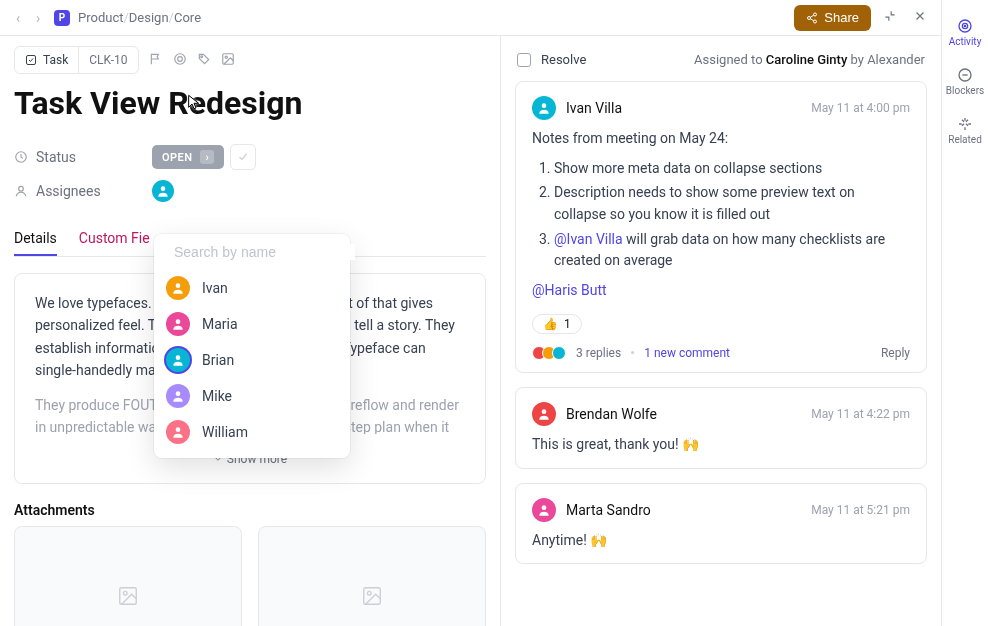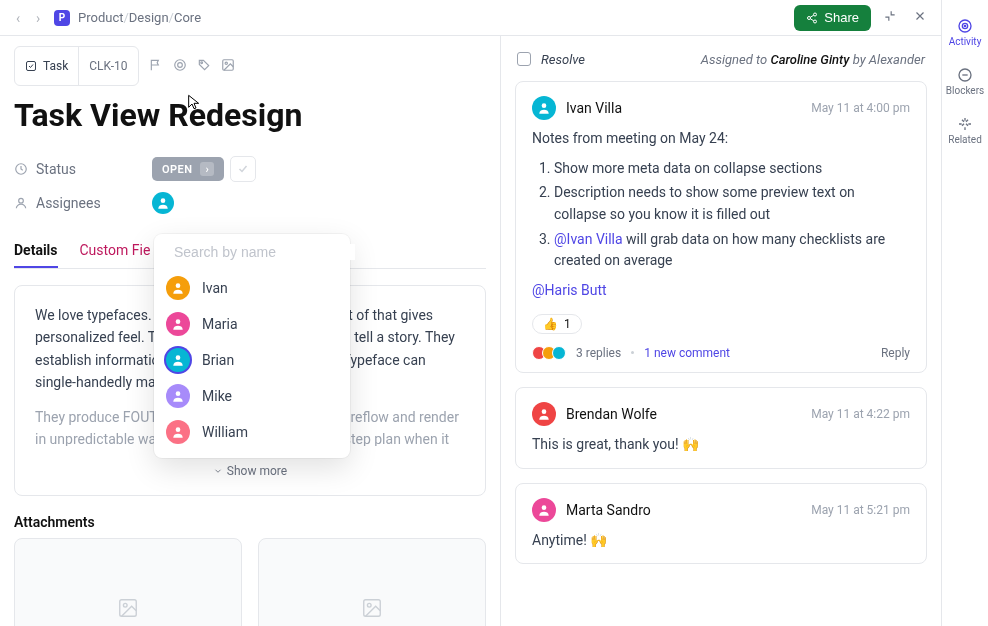--- a/index.html
+++ b/index.html
@@ -18,59 +18,59 @@
   .side-rail .rail-item.active { color:#4f46e5; }
   .side-rail .rail-item svg { width:16px; height:16px; }
   
   .topbar { height:36px; display:flex; align-items:center; padding:0 10px; border-bottom:1px solid var(--border); gap:8px; }
   .nav-arrows { display:flex; gap:4px; color:#b0b4bb; }
   .nav-arrows .arr { width:16px; cursor:pointer; text-align:center; }
   .logo-sq { width:16px; height:16px; background:#4f46e5; border-radius:4px; display:flex; align-items:center; justify-content:center; color:#fff; font-size:10px; font-weight:700;}
   .breadcrumb { display:flex; align-items:center; gap:0; color:var(--muted); font-size:13px;}
   .breadcrumb .sep { color:#cbd0d6; }
   .breadcrumb .bc-link { cursor:pointer; }
-  .share-btn { margin-left:auto; background:#15803d; color:#fff; border:none; height:26px; padding:0 12px; border-radius:6px; display:flex; align-items:center; gap:6px; font-size:13px; cursor:pointer;}
+  .share-btn { margin-left:auto; background:#a16207; color:#fff; border:none; height:26px; padding:0 12px; border-radius:6px; display:flex; align-items:center; gap:6px; font-size:13px; cursor:pointer;}
   .top-icn { color:#6b7280; cursor:pointer; padding:4px;}
   
   .split { flex:1; display:flex; overflow:hidden;}
   .left-pane { width:500px; padding:10px 14px; overflow:hidden; position:relative;}
   .right-pane { flex:1; border-left:1px solid var(--border); padding:12px 14px; overflow:auto;}
   
   .task-toolbar { display:flex; align-items:center; gap:10px; margin-bottom:8px;}
-  .task-chip { display:flex; align-items:center; border:1px solid var(--border); border-radius:6px; height:40px; overflow:hidden;}
+  .task-chip { display:flex; align-items:center; border:1px solid var(--border); border-radius:6px; height:28px; overflow:hidden;}
   .task-chip .seg { padding:0 10px; display:flex; align-items:center; gap:6px; font-size:12px; color:#374151; height:100%;}
   .task-chip .seg + .seg { border-left:1px solid var(--border); color:#6b7280;}
   .tb-icn { color:#9ca3af; cursor:pointer; }
   .page-title { font-size:32px; font-weight:700; margin:10px 0 18px;}
   .field-row { display:flex; align-items:center; height:34px; font-size:14px;}
   .field-label { width:138px; display:flex; align-items:center; gap:8px; color:#6b7280;}
   .field-label svg { width:14px; height:14px; color:#9ca3af;}
   .status-pill { background:#9ca3af; color:#fff; font-size:11px; font-weight:600; letter-spacing:.04em; padding:5px 10px; border-radius:5px; display:flex; align-items:center; gap:8px;}
   .status-pill .arr-r { width:14px; height:14px; background:rgba(255,255,255,.25); display:flex; align-items:center; justify-content:center; border-radius:3px;}
   .check-box { width:26px; height:26px; border:1px solid var(--border); border-radius:5px; margin-left:6px; display:flex; align-items:center; justify-content:center; color:#d1d5db;}
   .avatar { width:22px; height:22px; border-radius:50%; display:flex; align-items:center; justify-content:center; font-size:11px; color:#fff; font-weight:600;}
   .tabs-row { display:flex; gap:22px; margin-top:14px; border-bottom:1px solid var(--border); font-size:14px;}
   .tab { padding:8px 0; color:#be185d; cursor:pointer;}
-  .tab.active { color:#111; font-weight:700; border-bottom:2px solid #4f46e5; }
+  .tab.active { color:#111; font-weight:400; border-bottom:2px solid #4f46e5; }
   .desc-card { margin-top:16px; border:1px solid var(--border); border-radius:8px; padding:18px 20px 10px; font-size:14px; line-height:1.6; color:#374151;}
   .desc-card p { margin-bottom:12px;}
   .show-more { text-align:center; font-size:12px; color:#6b7280; padding:4px; cursor:pointer; display:flex; align-items:center; justify-content:center; gap:4px;}
   .section-h { font-weight:600; font-size:14px; margin-top:18px; margin-bottom:8px;}
   .att-row { display:flex; gap:16px;}
   .att-box { width:230px; height:140px; border:1px solid var(--border); border-radius:8px; background:#f9fafb; display:flex; align-items:center; justify-content:center; color:#cbd0d6;}
   
   .popover { position:absolute; left:154px; top:198px; width:196px; background:#fff; border-radius:8px; box-shadow:0 10px 30px rgba(0,0,0,.12), 0 0 0 1px rgba(0,0,0,.04); z-index:50; padding-bottom:8px;}
   .pop-search { display:flex; align-items:center; gap:8px; padding:10px 12px; color:#9ca3af;}
   .pop-search input { border:none; outline:none; font-size:14px; flex:1; color:#4d7c0f;}
   .pop-search input::placeholder { color:#c0c4cc; }
   .pop-item { display:flex; align-items:center; gap:12px; padding:6px 12px; cursor:pointer; font-size:14px; color:#374151;}
   .pop-item .avatar { width:24px; height:24px;}
   .pop-item.sel .avatar { box-shadow:0 0 0 2px #4f46e5;}
   
-  .resolve-bar { display:flex; align-items:flex-start; gap:10px; font-size:13px; color:#374151; padding:4px 2px 14px;font-style:italic;}
+  .resolve-bar { display:flex; align-items:flex-end; gap:10px; font-size:13px; color:#374151; padding:4px 2px 14px;}
   .resolve-bar .sq { width:14px; height:14px; border:1.5px solid #9ca3af; border-radius:3px; cursor:pointer;}
   .assigned { margin-left:auto; font-size:13px; color:#6b7280;}
   .assigned b { color:#111; font-weight:500;}
   .comment-card { border:1px solid var(--border); border-radius:8px; padding:14px 16px 12px; margin-bottom:14px;}
   .c-head { display:flex; align-items:center; gap:10px; margin-bottom:8px;}
   .c-head .avatar { width:24px; height:24px;}
   .c-name { font-weight:400; }
   .c-time { margin-left:auto; font-size:12px; color:#9ca3af;}
   .c-body { font-size:14px; color:#374151; line-height:1.55;}
   .c-body ol { padding-left:22px; margin:8px 0;}

